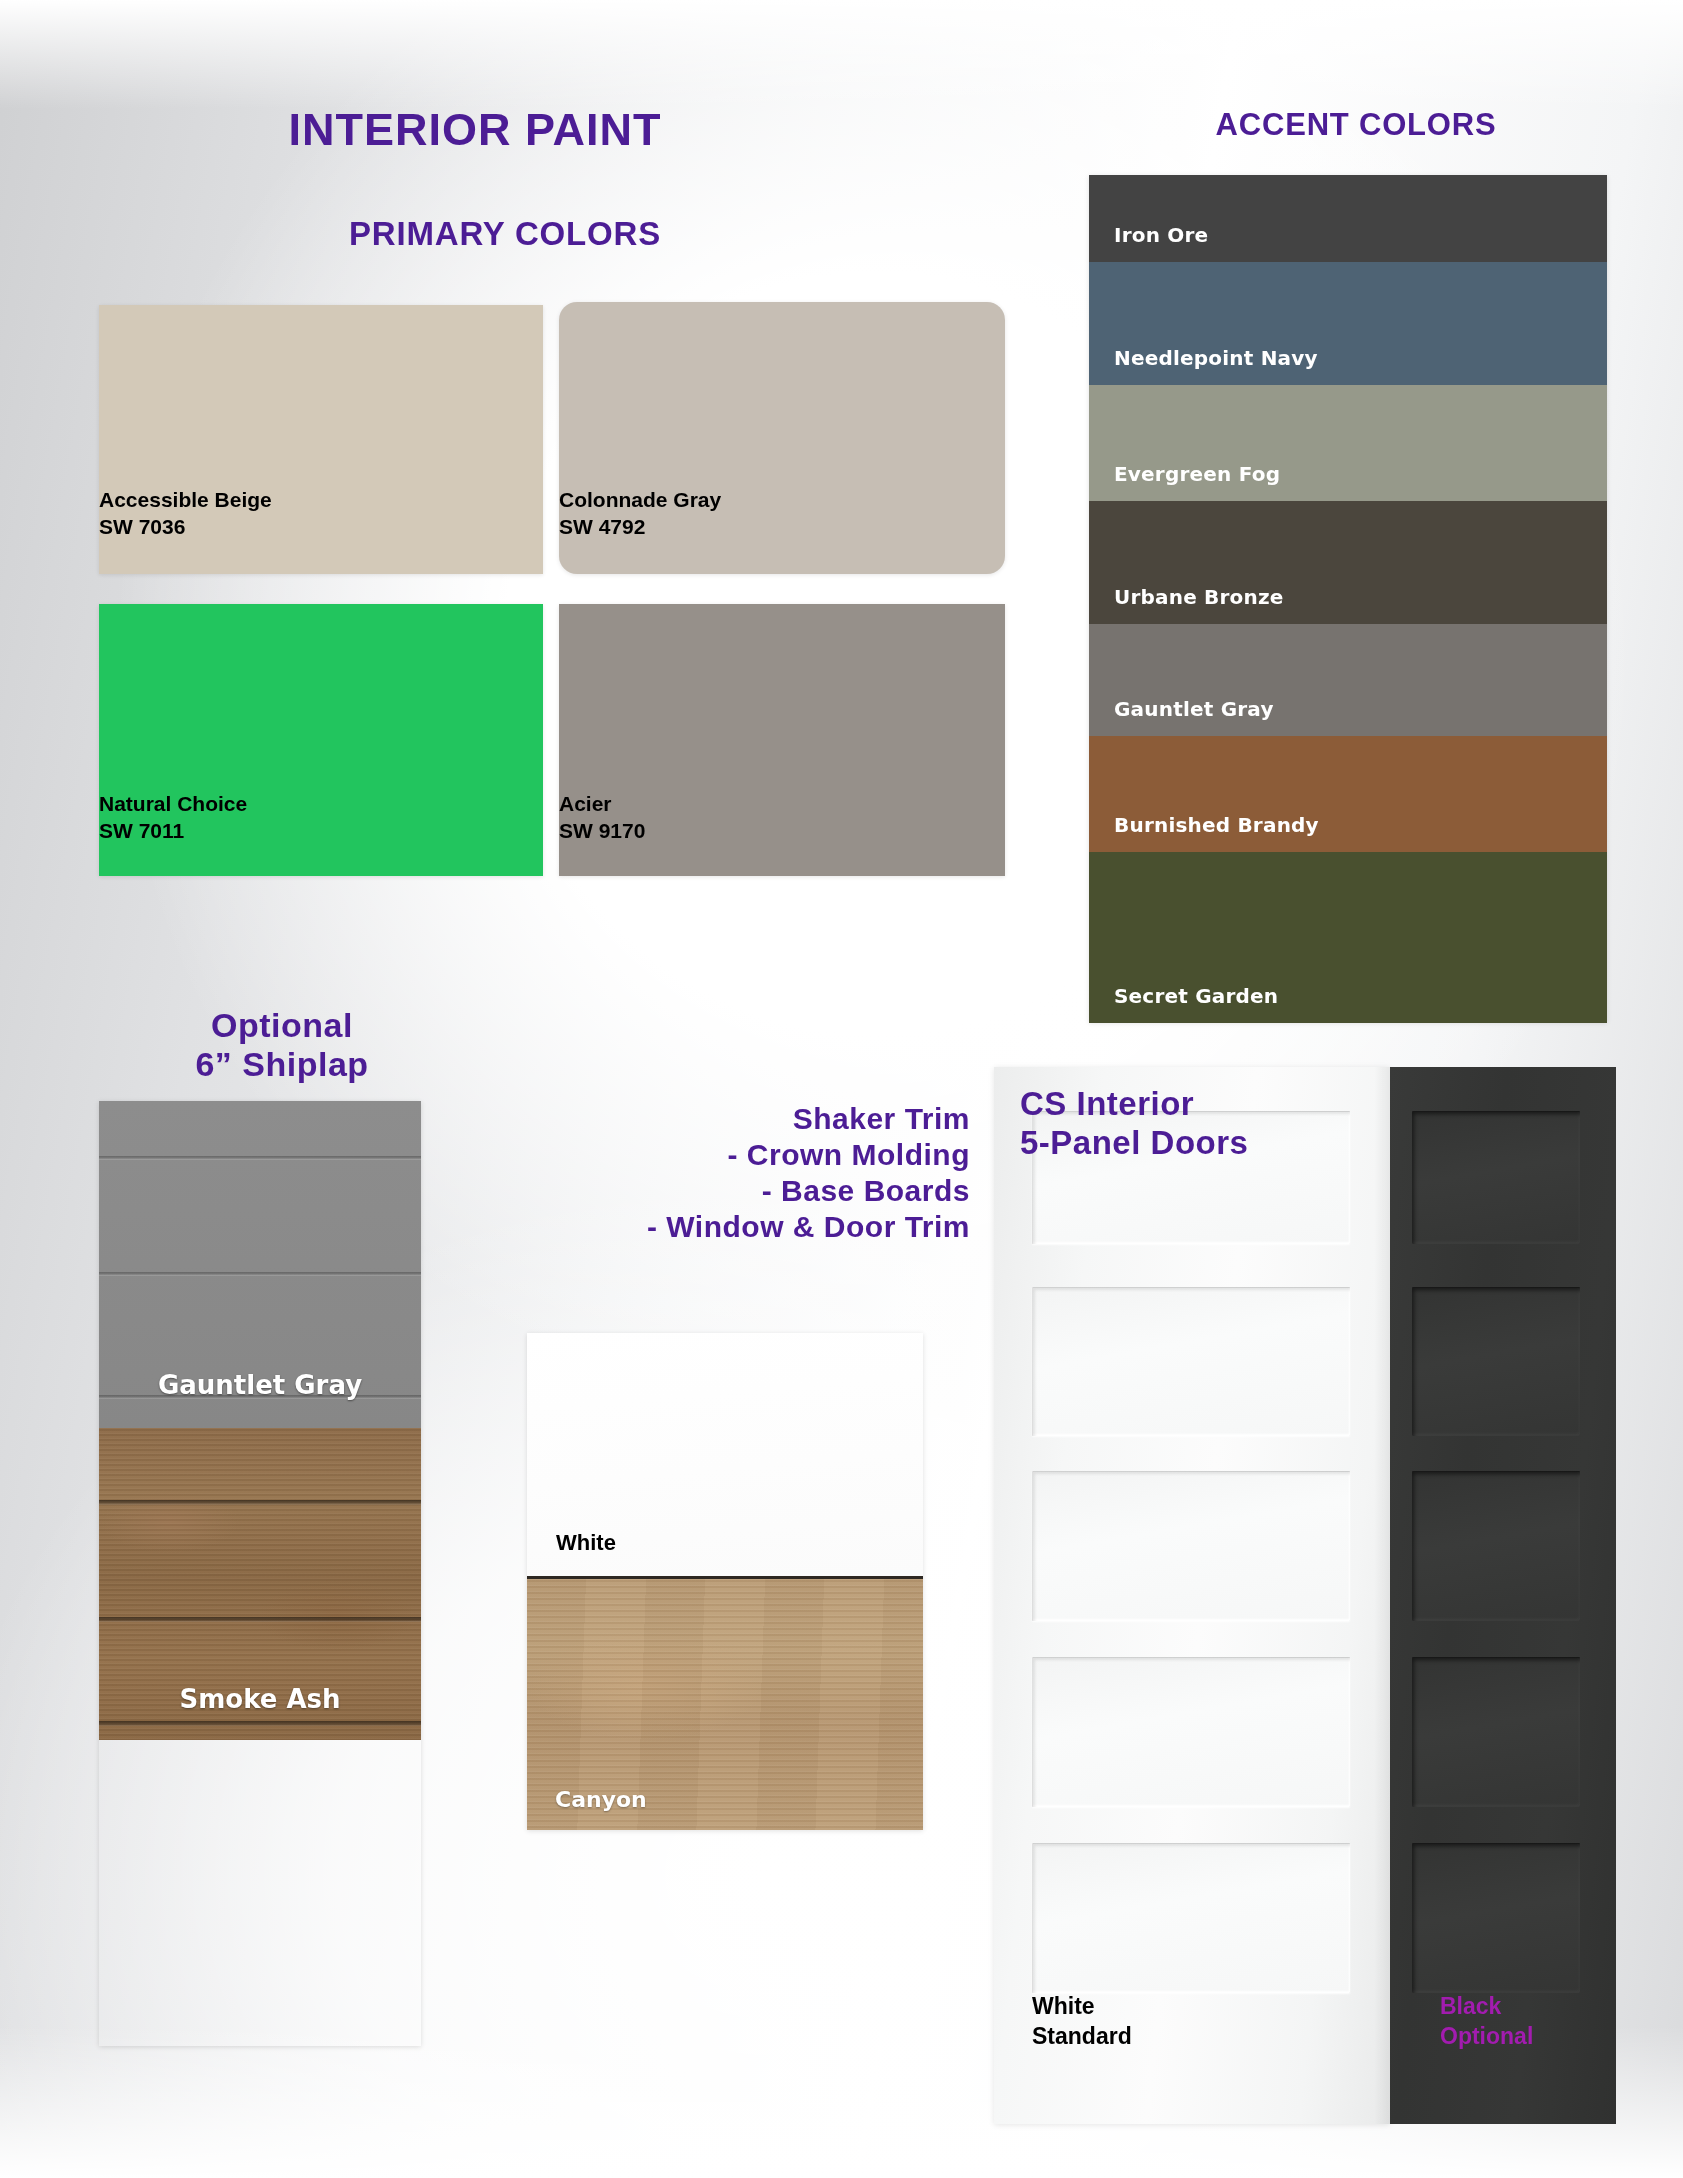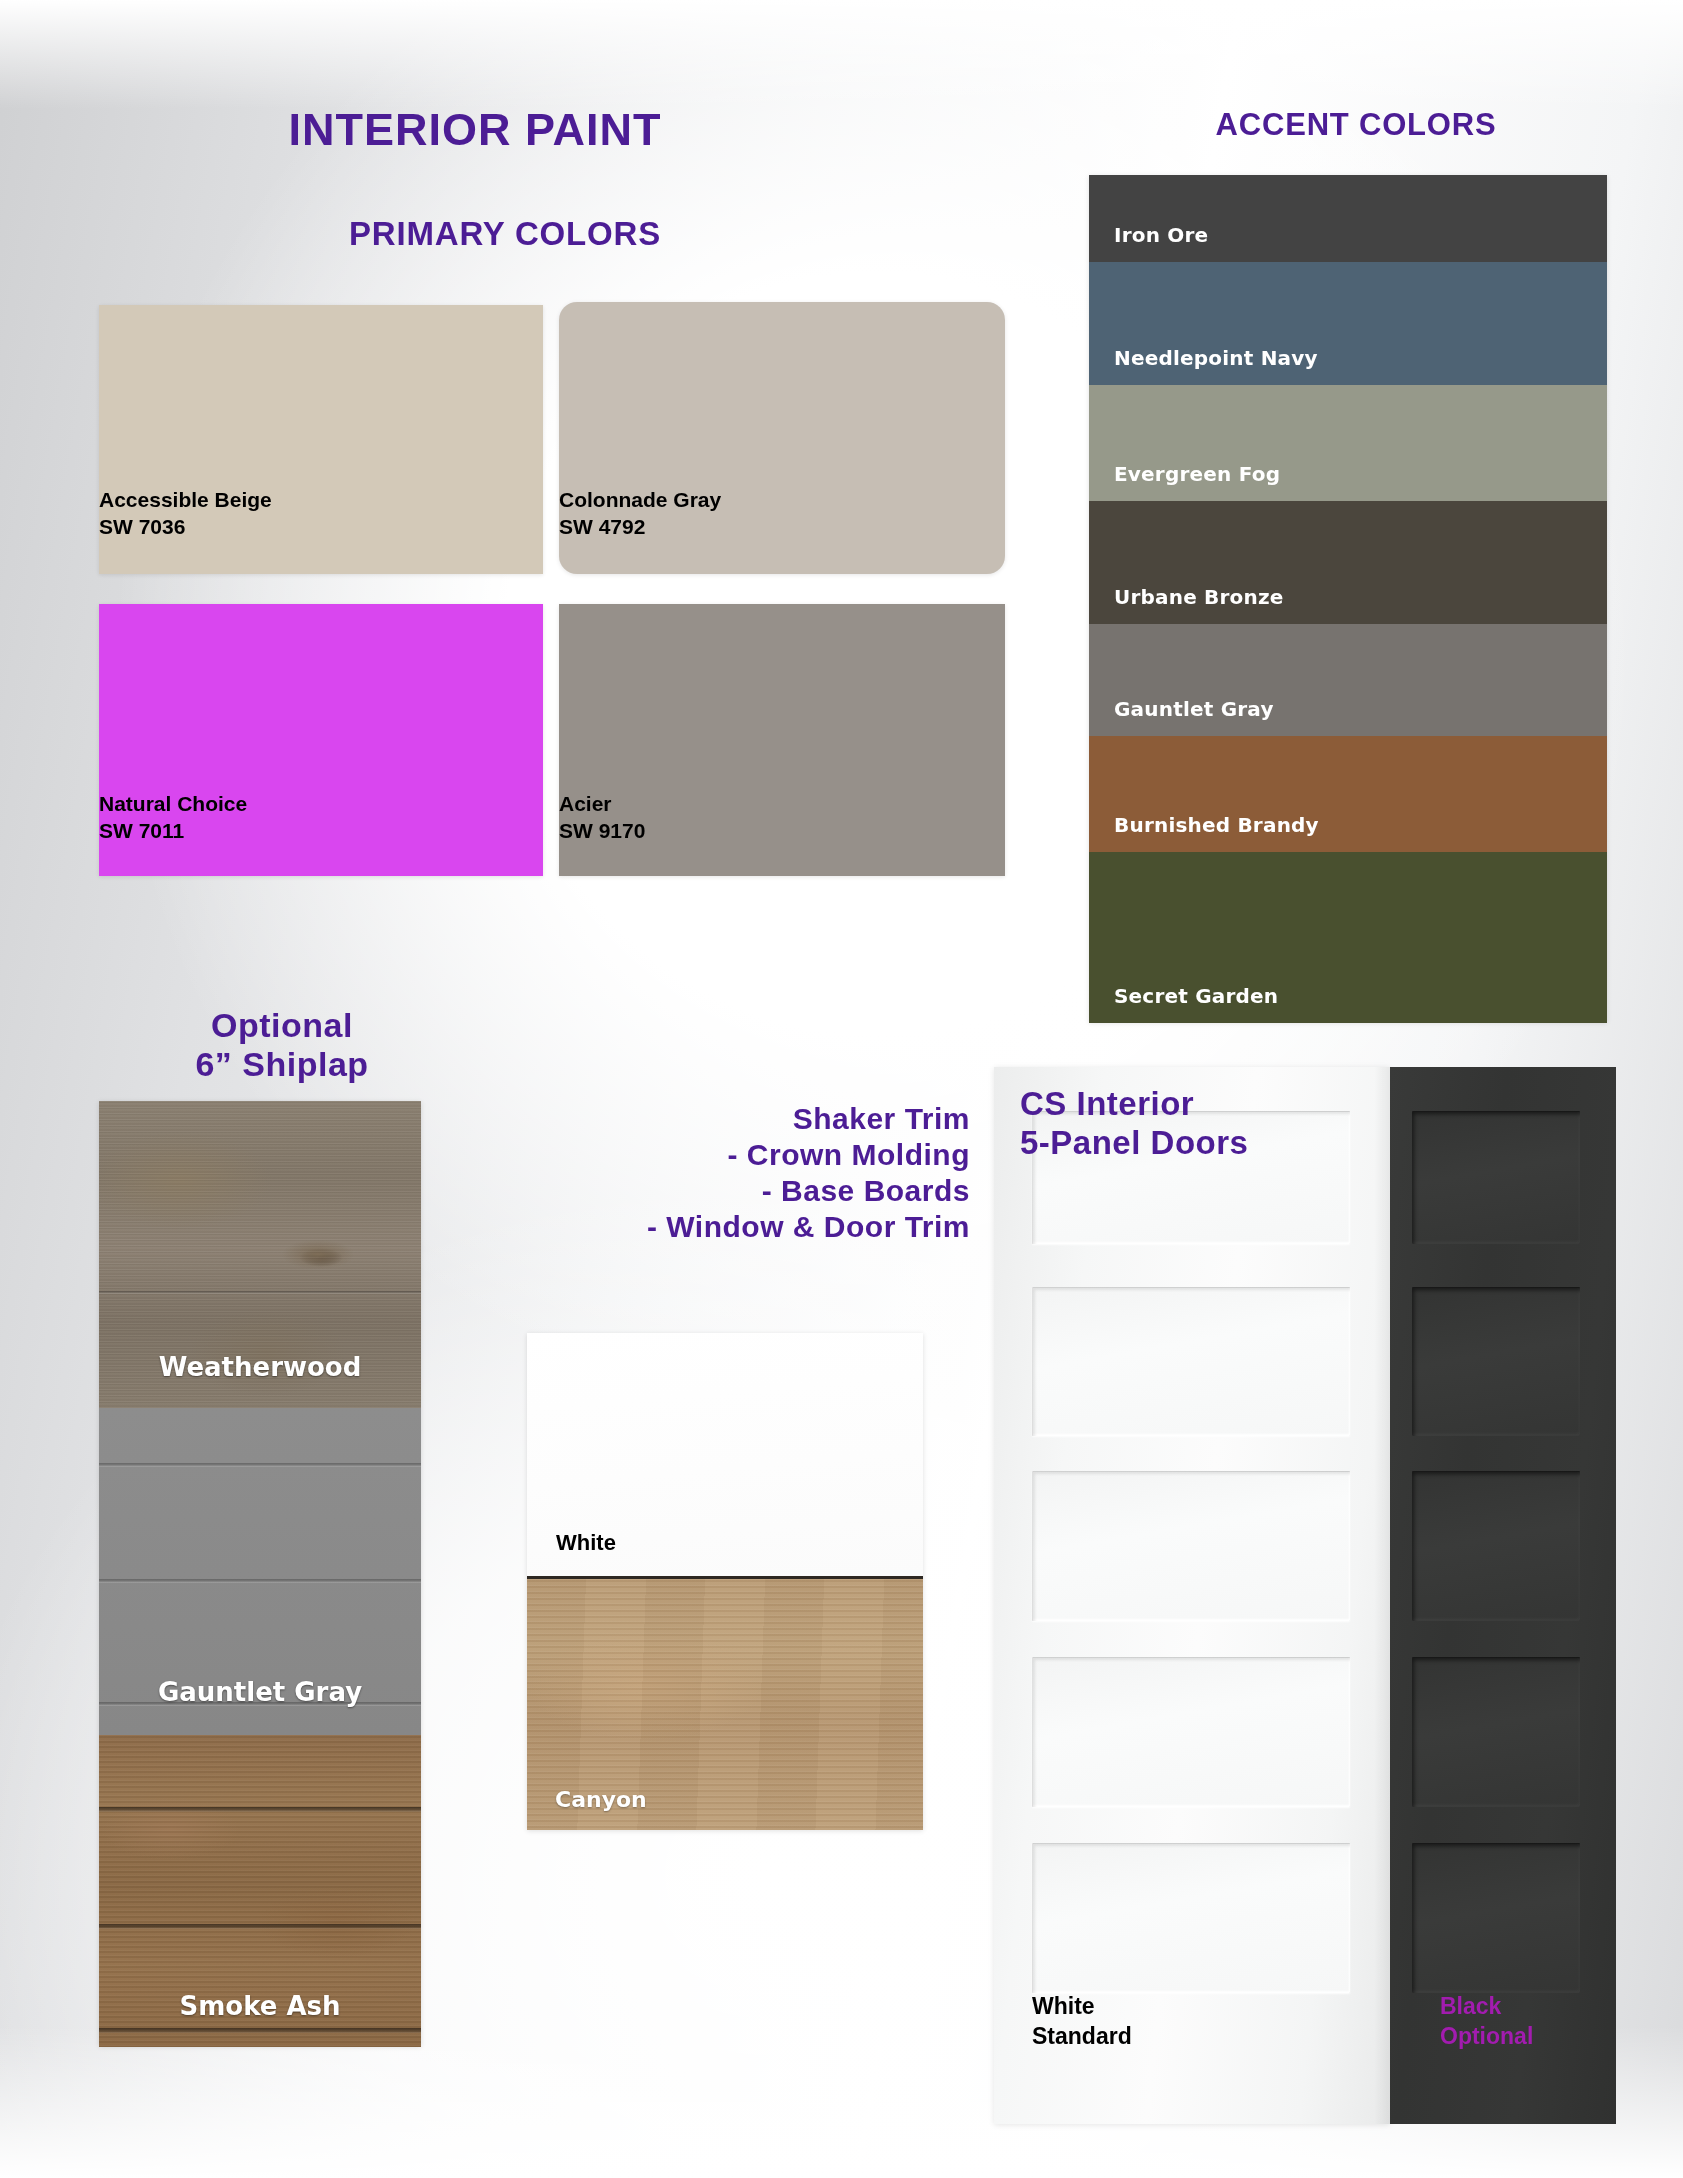--- a/index.html
+++ b/index.html
@@ -300,21 +300,21 @@
 <div class="hd" id="title-interior-paint">INTERIOR PAINT</div>
 <div class="hd" id="title-primary-colors">PRIMARY COLORS</div>
 <div class="hd" id="title-accent-colors">ACCENT COLORS</div>
 
 <div class="swatch" id="sw-accessible-beige" style="background: rgb(211, 201, 184);">
   <div class="cap"><span>Accessible Beige</span><br><span>SW 7036</span></div>
 </div>
 <div class="swatch" id="sw-colonnade-gray" style="background: rgb(198, 190, 180); border-radius: 18px;">
   <div class="cap"><span>Colonnade Gray</span><br><span>SW 4792</span></div>
 </div>
-<div class="swatch" id="sw-natural-choice" style="background: #d946ef;">
+<div class="swatch" id="sw-natural-choice" style="background: #22c55e;">
   <div class="cap"><span>Natural Choice</span><br><span>SW 7011</span></div>
 </div>
 <div class="swatch" id="sw-acier" style="background: rgb(150, 144, 138);">
   <div class="cap"><span>Acier</span><br><span>SW 9170</span></div>
 </div>
 
 <div id="accent-stack">
   <div class="accent-row" id="acc-0" style="height: 87px; background: rgb(67, 67, 67);">
     <span class="cap">Iron Ore</span>
   </div>
@@ -335,23 +335,20 @@
   </div>
   <div class="accent-row" id="acc-6" style="height: 171px; background: rgb(73, 80, 47);">
     <span class="cap">Secret Garden</span>
   </div>
 </div>
 
 <div class="hd" id="title-shiplap">Optional
 6” Shiplap</div>
 
 <div id="shiplap-stack">
-  <div class="ship" id="ship-weatherwood">
-    <span class="cap">Weatherwood</span>
-  </div>
   <div class="ship" id="ship-gauntlet">
     <div class="groove" style="top:55px;"></div>
     <div class="groove" style="top:171px;"></div>
     <div class="groove" style="top:294px;"></div>
     <span class="cap">Gauntlet Gray</span>
   </div>
   <div class="ship" id="ship-smokeash">
     <div class="groove" style="top:72px;"></div>
     <div class="groove" style="top:189px;"></div>
     <div class="groove" style="top:293px;"></div>

